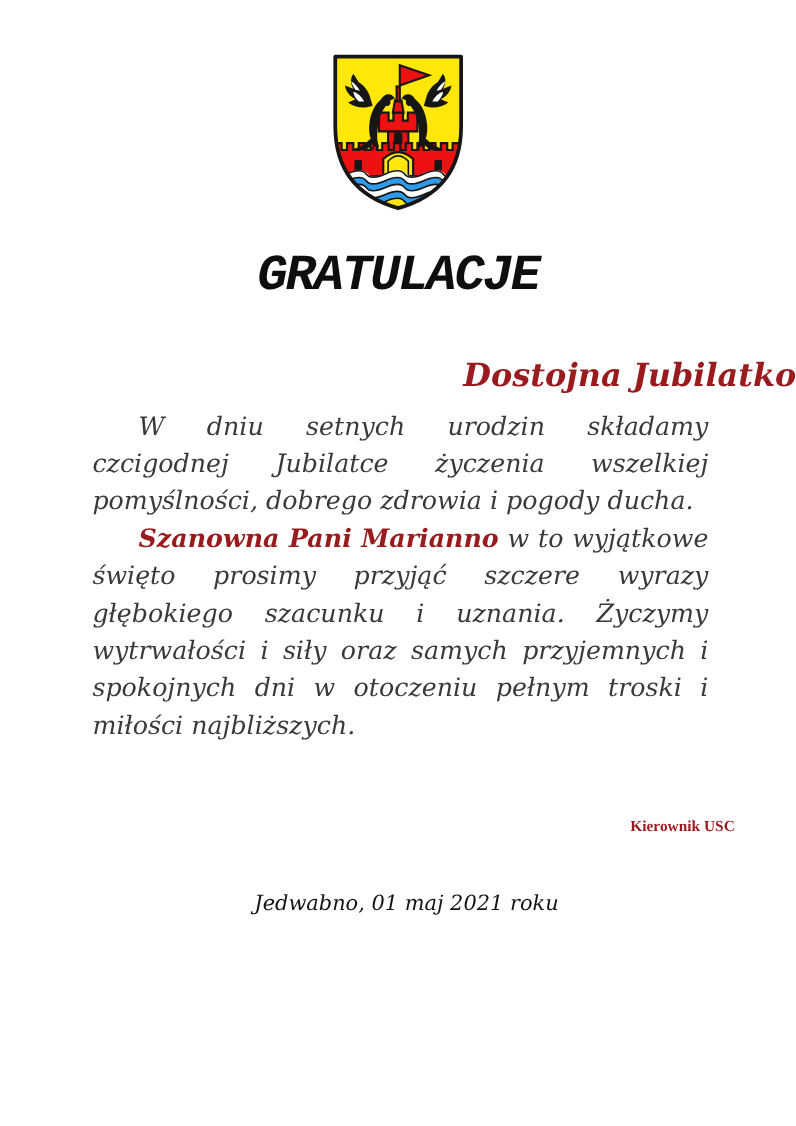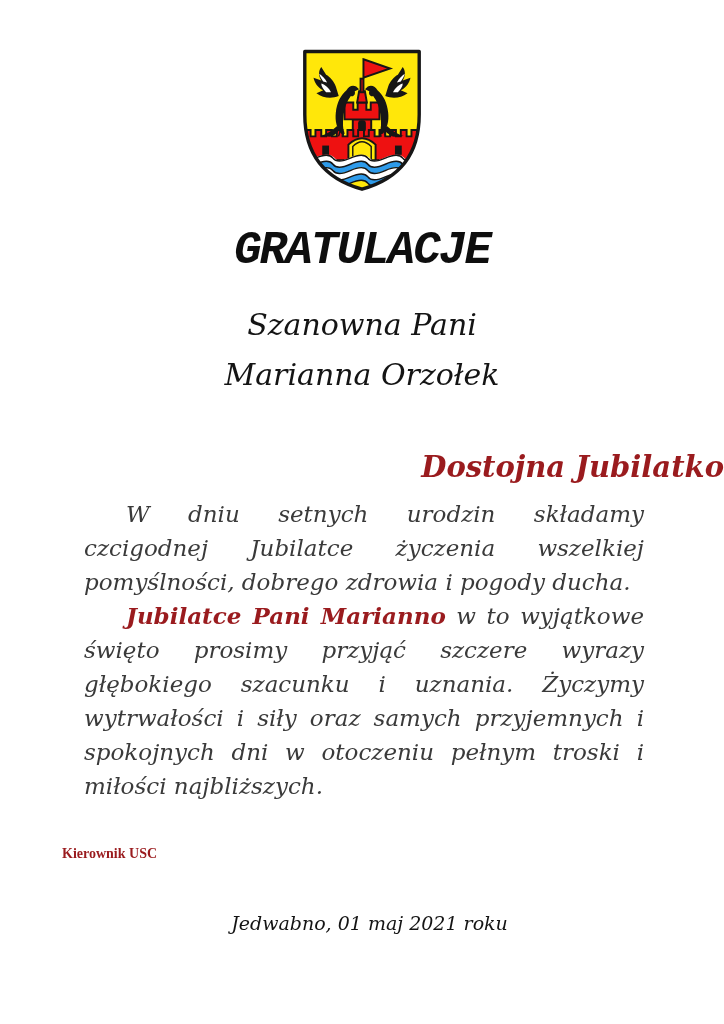--- a/index.html
+++ b/index.html
@@ -48,23 +48,23 @@
     margin:12px 80px 0 84px;
     text-align:justify;text-indent:42px;
     font-style:italic;font-size:23px;line-height:34px;
     color:var(--body-text);
   }
   .body-par + .body-par{margin-top:0;}
   .lead{color:var(--dark-red);font-weight:bold;}
 
   .signatures{
     display:flex;justify-content:space-between;align-items:flex-end;
-    margin:42px 56px 0 62px;
+    margin:66px 56px 0 62px;
     font-family:"Liberation Serif", serif;font-weight:bold;
-    font-size:14px;color:var(--dark-red);
+    font-size:14px;color:var(--dark-red);flex-direction:column;
   }
   .sig{text-align:center;}
   .sig-role{line-height:17px;}
   .sig-name{margin-top:15px;line-height:17px;}
 
   .dateline{margin:50px 0 0;text-align:center;font-style:italic;font-size:19px;color:#141414;padding-left:15px;}
 </style>
 </head>
 <body>
 
@@ -121,30 +121,26 @@
         <use href="#bird"></use>
         <use href="#bird" transform="translate(280,0) scale(-1,1)"></use>
       </g>
 
       <use href="#shieldPath" fill="none" stroke="var(--outline-black)" stroke-width="7" stroke-linejoin="round"></use>
     </svg>
   </div>
 
   <h1 class="title">GRATULACJE</h1>
 
-  <div class="salutation">
-    <p>Szanowna Pani</p>
-    <p>Marianna Orzołek</p>
-  </div>
 
   <h2 class="heading">Dostojna Jubilatko</h2>
 
   <p class="body-par">W dniu setnych urodzin składamy czcigodnej Jubilatce życzenia wszelkiej pomyślności, dobrego zdrowia i pogody ducha.</p>
 
-  <p class="body-par"><strong class="lead">Jubilatce Pani Marianno</strong><span> w to wyjątkowe święto prosimy przyjąć szczere wyrazy głębokiego szacunku i uznania. Życzymy wytrwałości i siły oraz samych przyjemnych i spokojnych dni w otoczeniu pełnym troski i miłości najbliższych.</span></p>
+  <p class="body-par"><strong class="lead">Szanowna Pani Marianno</strong><span> w to wyjątkowe święto prosimy przyjąć szczere wyrazy głębokiego szacunku i uznania. Życzymy wytrwałości i siły oraz samych przyjemnych i spokojnych dni w otoczeniu pełnym troski i miłości najbliższych.</span></p>
 
   <div class="signatures">
     <div class="sig">
       <div class="sig-role">Kierownik USC</div>
     </div>
   </div>
 
   <p class="dateline">Jedwabno, 01 maj 2021 roku</p>
 
 </main>

